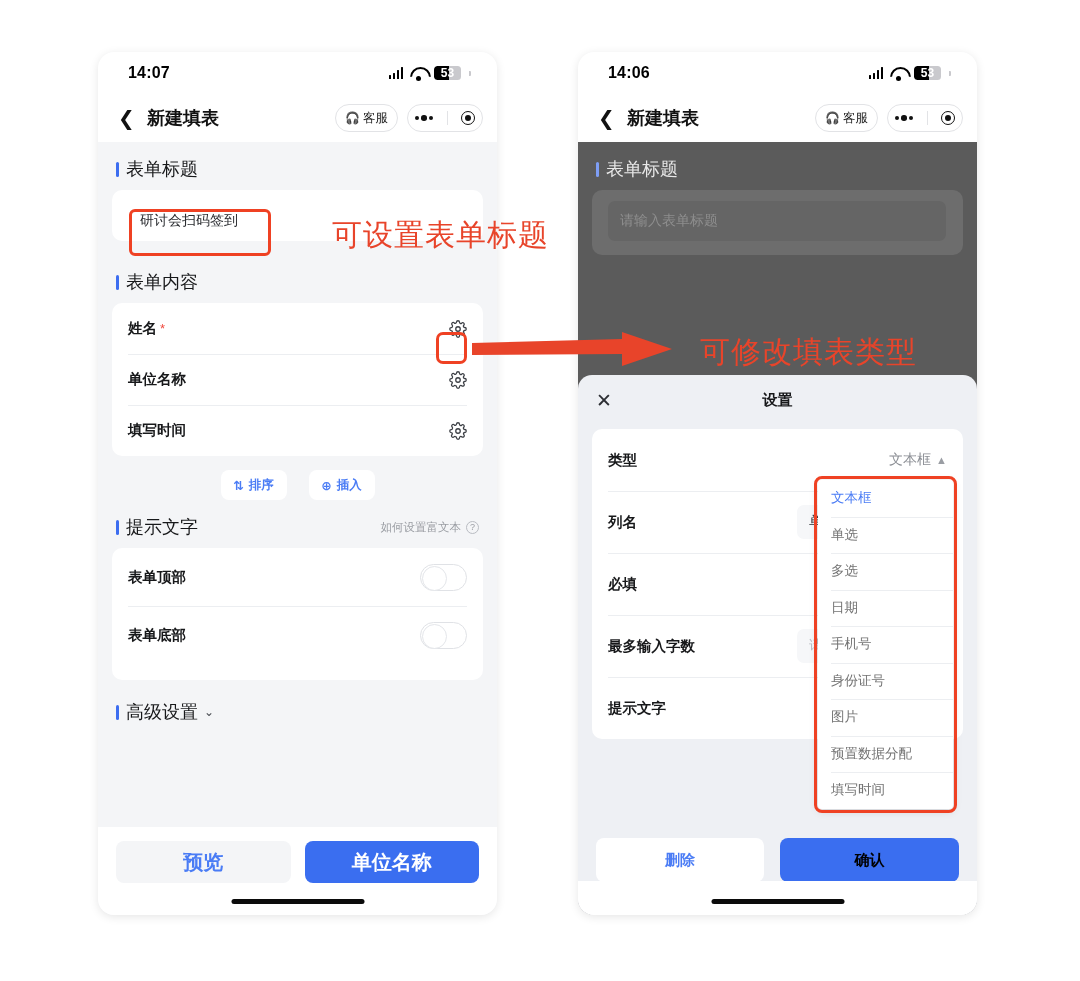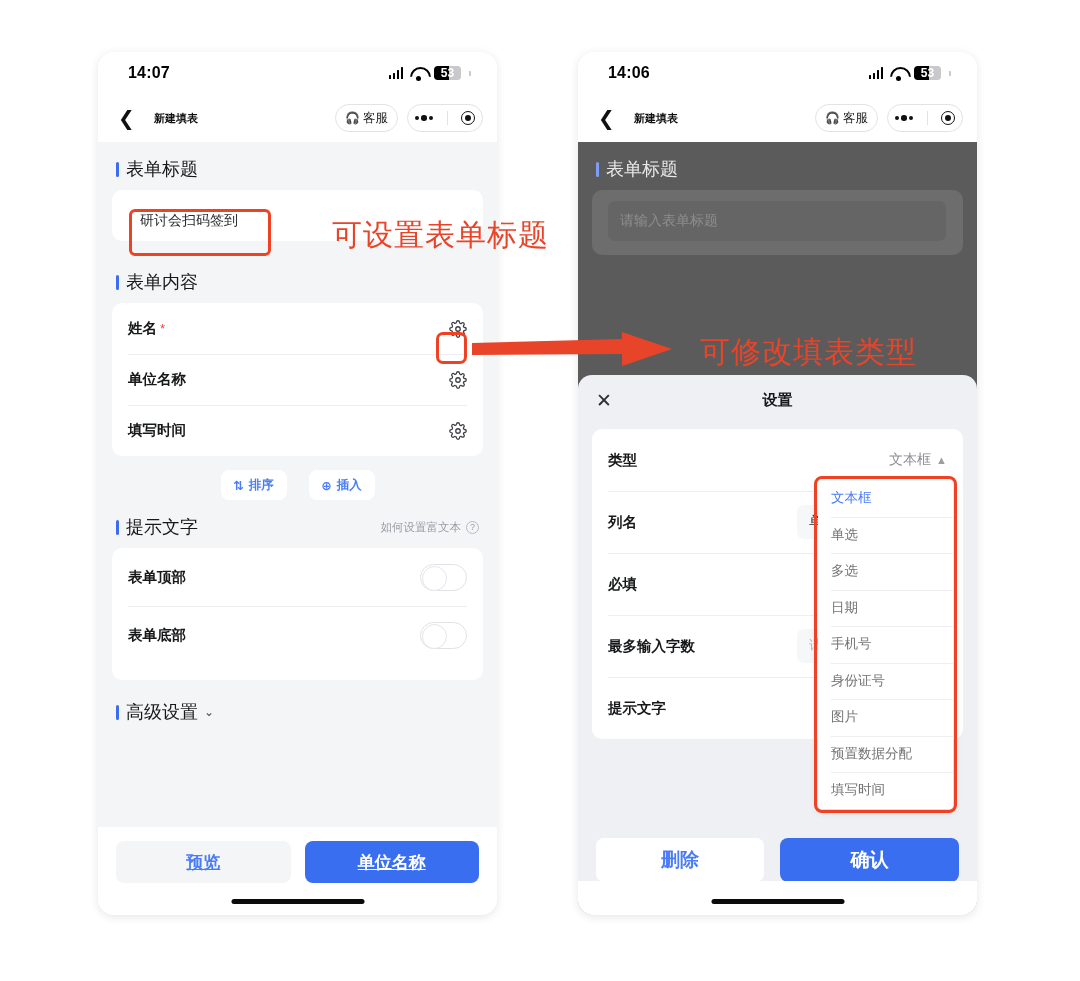--- a/index.html
+++ b/index.html
@@ -52,21 +52,21 @@
   .batt-fill{ position:absolute; left:0; top:0; bottom:0; width:56%; background:#000; border-radius:3.5px 0 0 3.5px;}
   .batt-num{ position:relative; z-index:2; width:100%; text-align:center; font-size:12px; font-weight:bold; color:#fff; line-height:14px;}
   .batt-tip{ width:2px;height:5px;background:#c9c9cd;border-radius:0 1px 1px 0;margin-left:1px;}
 
   
   .navbar {
     height: 48px; background: #fff;
     display: flex; align-items: center; padding: 0 14px 0 20px;
   }
   .nav-back { width: 22px; font-size: 20px; color: #111; font-weight: 600; cursor: pointer; line-height: 1;}
-  .nav-title { font-size: 11px; color: #111; font-weight: 600; margin-left: 14px; }
+  .nav-title { font-size: 18px; color: #111; font-weight: 600; margin-left: 7px; }
   .nav-spacer { flex: 1; }
   .pill {
     height: 28px; border: 1px solid #e2e3e6; border-radius: 14px;
     display: flex; align-items: center; padding: 0 9px; gap: 3px;
     font-size: 12.5px; color: #222; background:#fff;
   }
   .pill .hp { font-size: 12px; }
   .capsule {
     margin-left: 9px; height: 28px; width: 76px;
     border: 1px solid #e2e3e6; border-radius: 14px; background:#fff;
@@ -122,21 +122,21 @@
     display:flex;align-items:center;justify-content:center;gap:5px;
     font-size:12.5px;color:#4a7cf5;font-weight:600;padding:0 12px;
   }
 
   .footer{
     position:absolute;left:0;right:0;bottom:0;height:88px;background:#fff;
     display:flex;align-items:flex-start;gap:14px;padding:14px 18px 0 18px;
   }
   .fbtn{
     flex:1;height:42px;border-radius:8px;display:flex;align-items:center;justify-content:center;
-    font-size:17px;font-weight:600;text-decoration:underline;
+    font-size:20px;font-weight:600;
   }
   .fbtn.ghost{ background:#f4f5f7;color:#4a7cf5;}
   .fbtn.primary{ background:#3a6ef0;color:#fff;}
   .homebar{
     position:absolute;bottom:11px;left:50%;transform:translateX(-50%);
     width:133px;height:5px;border-radius:3px;background:#0b0b0b;
   }
 
   
   .dimmed{ position:absolute; left:0; right:0; top:0; bottom:0; background:#5b5b5b; }
@@ -162,23 +162,23 @@
     margin-left:auto;min-width:150px;height:34px;border-radius:7px;background:#f6f7f9;
     display:flex;align-items:center;padding:0 12px;font-size:14px;color:#2a2c30;
   }
   .srow-field.ph{ color:#b9bcc2;}
   .chev-up{ font-size:11px;color:#9a9da3;}
 
   .sheet-footer{
     position:absolute;left:0;right:0;bottom:0;height:95px;background:#eef0f4;
     display:flex;gap:16px;padding:18px 18px 0 18px;
   }
-  .sf-btn{ height:44px;border-radius:8px;display:flex;align-items:center;justify-content:center;font-size:19px;font-weight:600;}
+  .sf-btn{ height:44px;border-radius:8px;display:flex;align-items:center;justify-content:center;font-size:15px;font-weight:600;}
   .sf-btn.del{ flex:0 0 168px;background:#fff;color:#4a7cf5;}
-  .sf-btn.ok{ flex:1;background:#3a6ef0;color:#ffffff;}
+  .sf-btn.ok{ flex:1;background:#3a6ef0;color:#000000;}
   .sheet-home{
     position:absolute;bottom:0;left:0;right:0;height:34px;background:#fff;
   }
 
   
   .dropdown{
     position:absolute; left:240px; top:105px; width:135px;
     background:#fff; border-radius:4px;
     box-shadow:0 2px 10px rgba(0,0,0,0.14);
     z-index:30;

